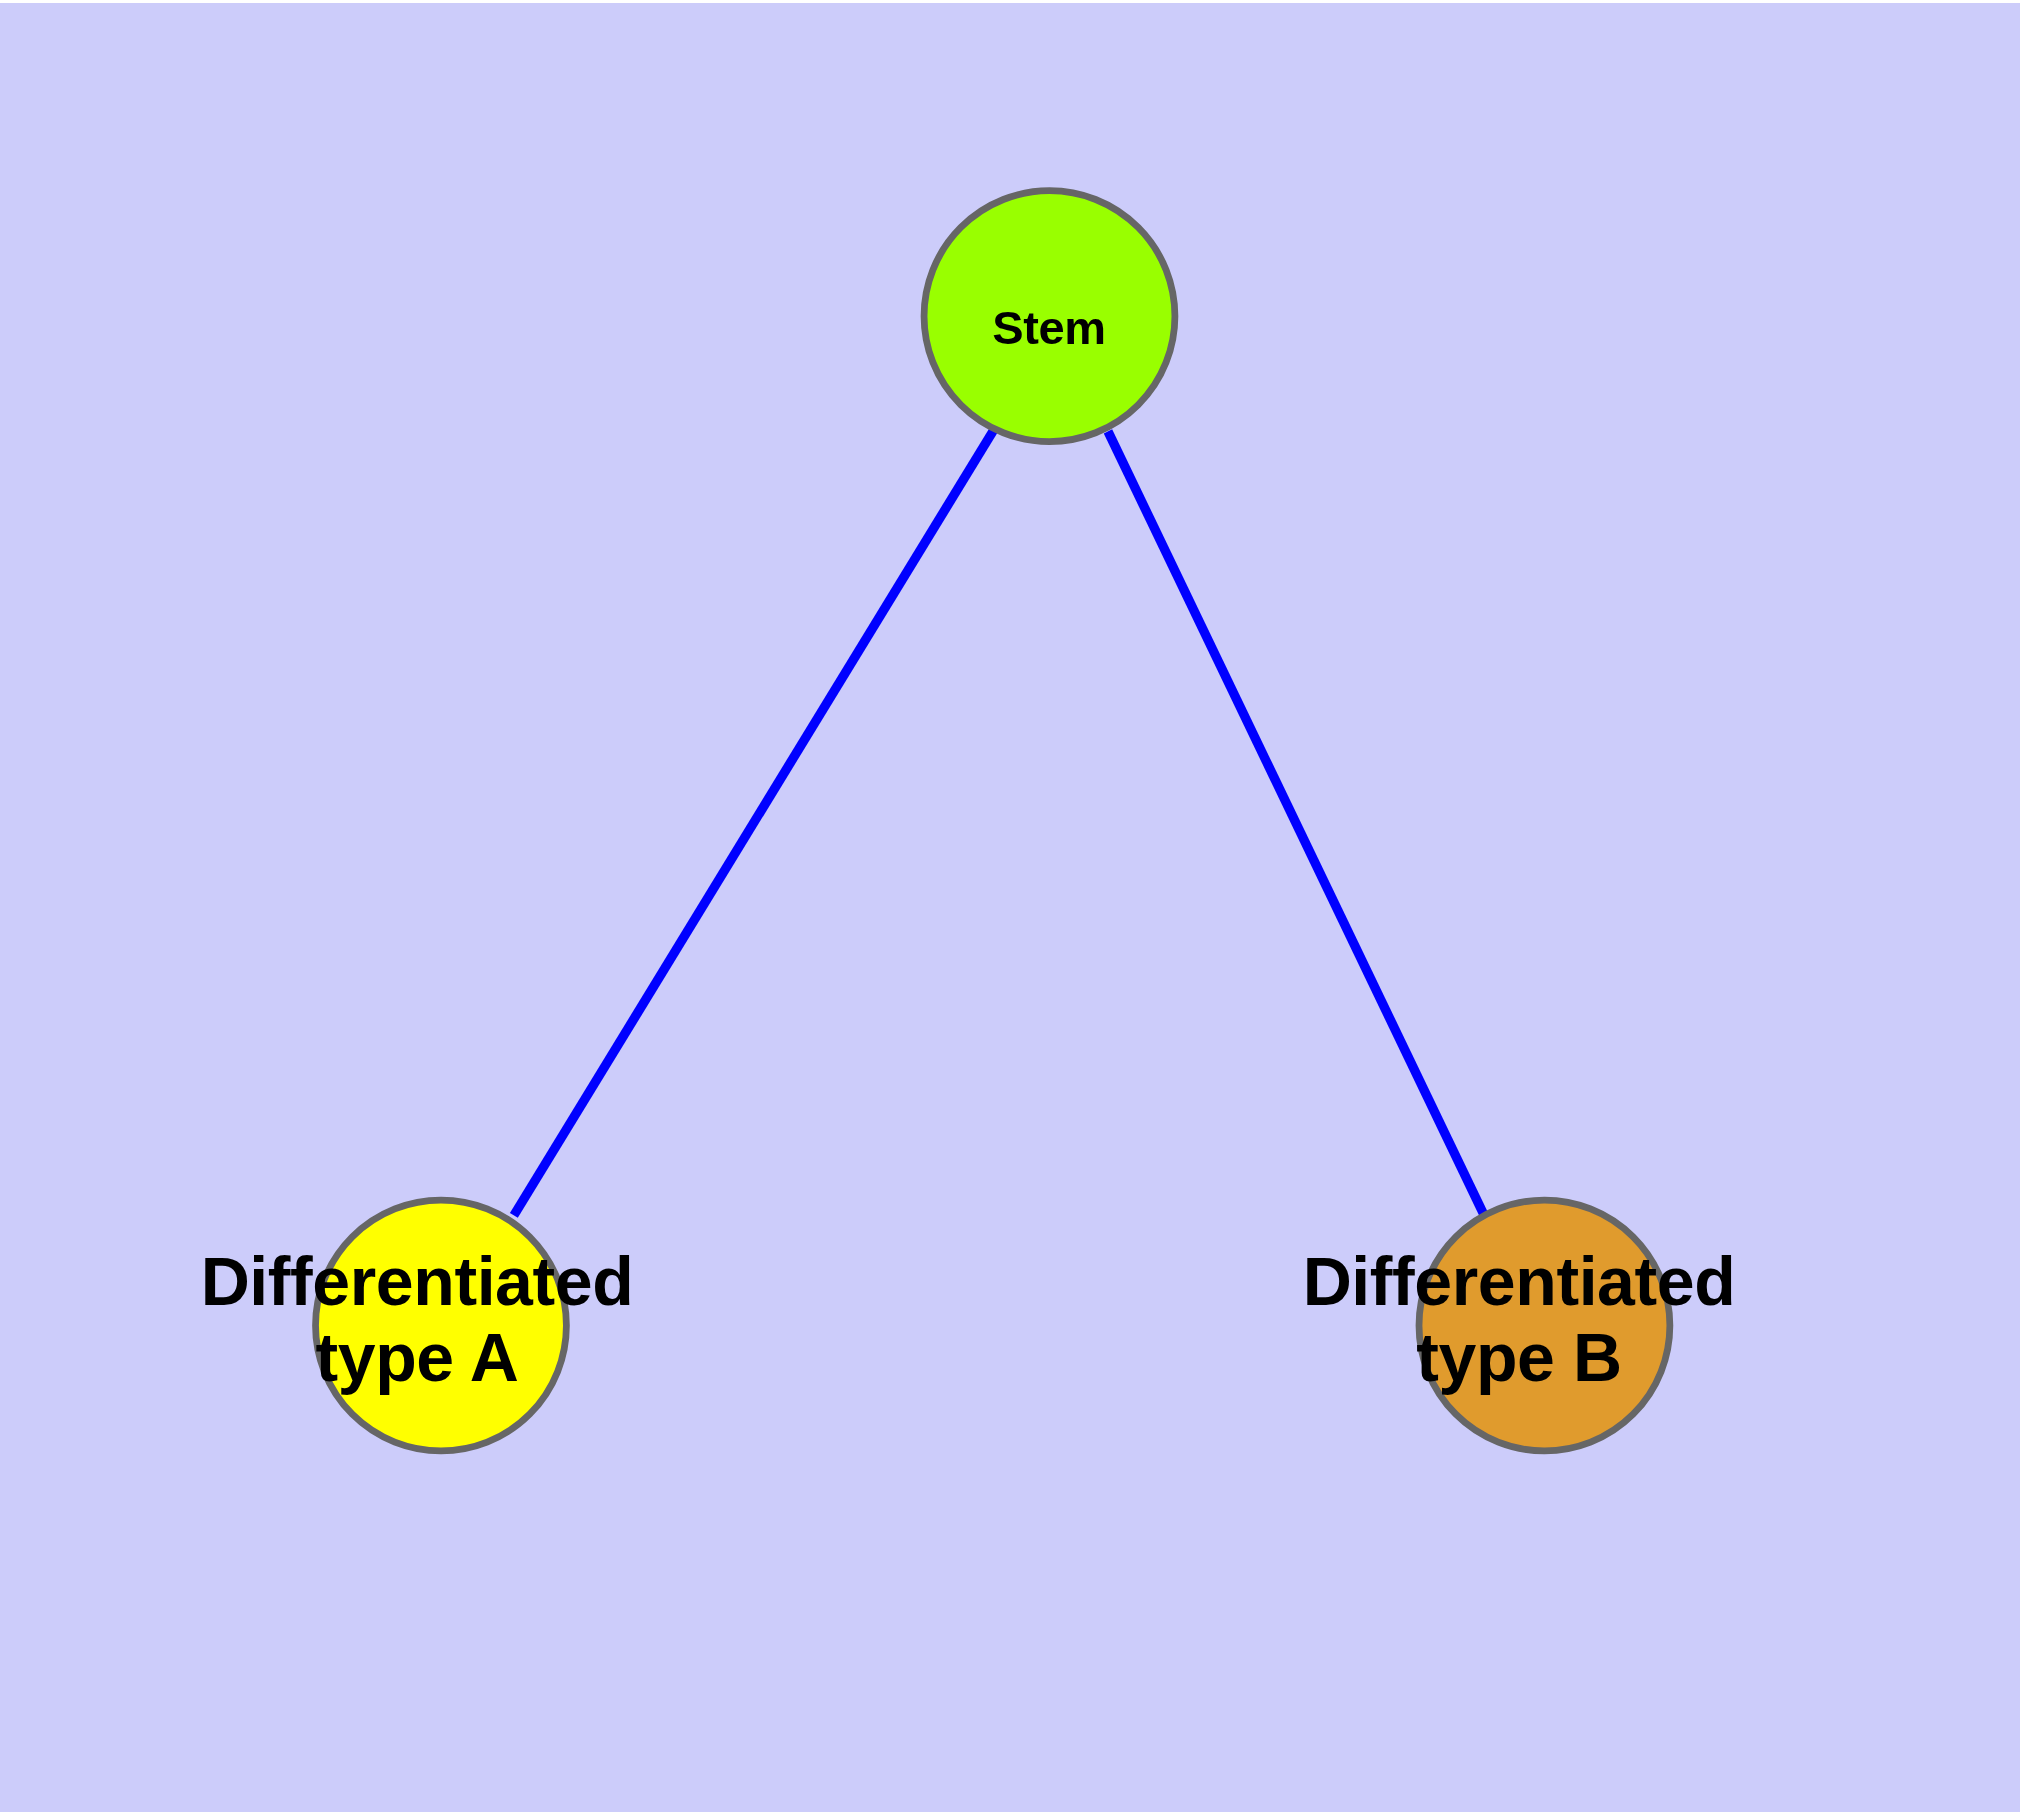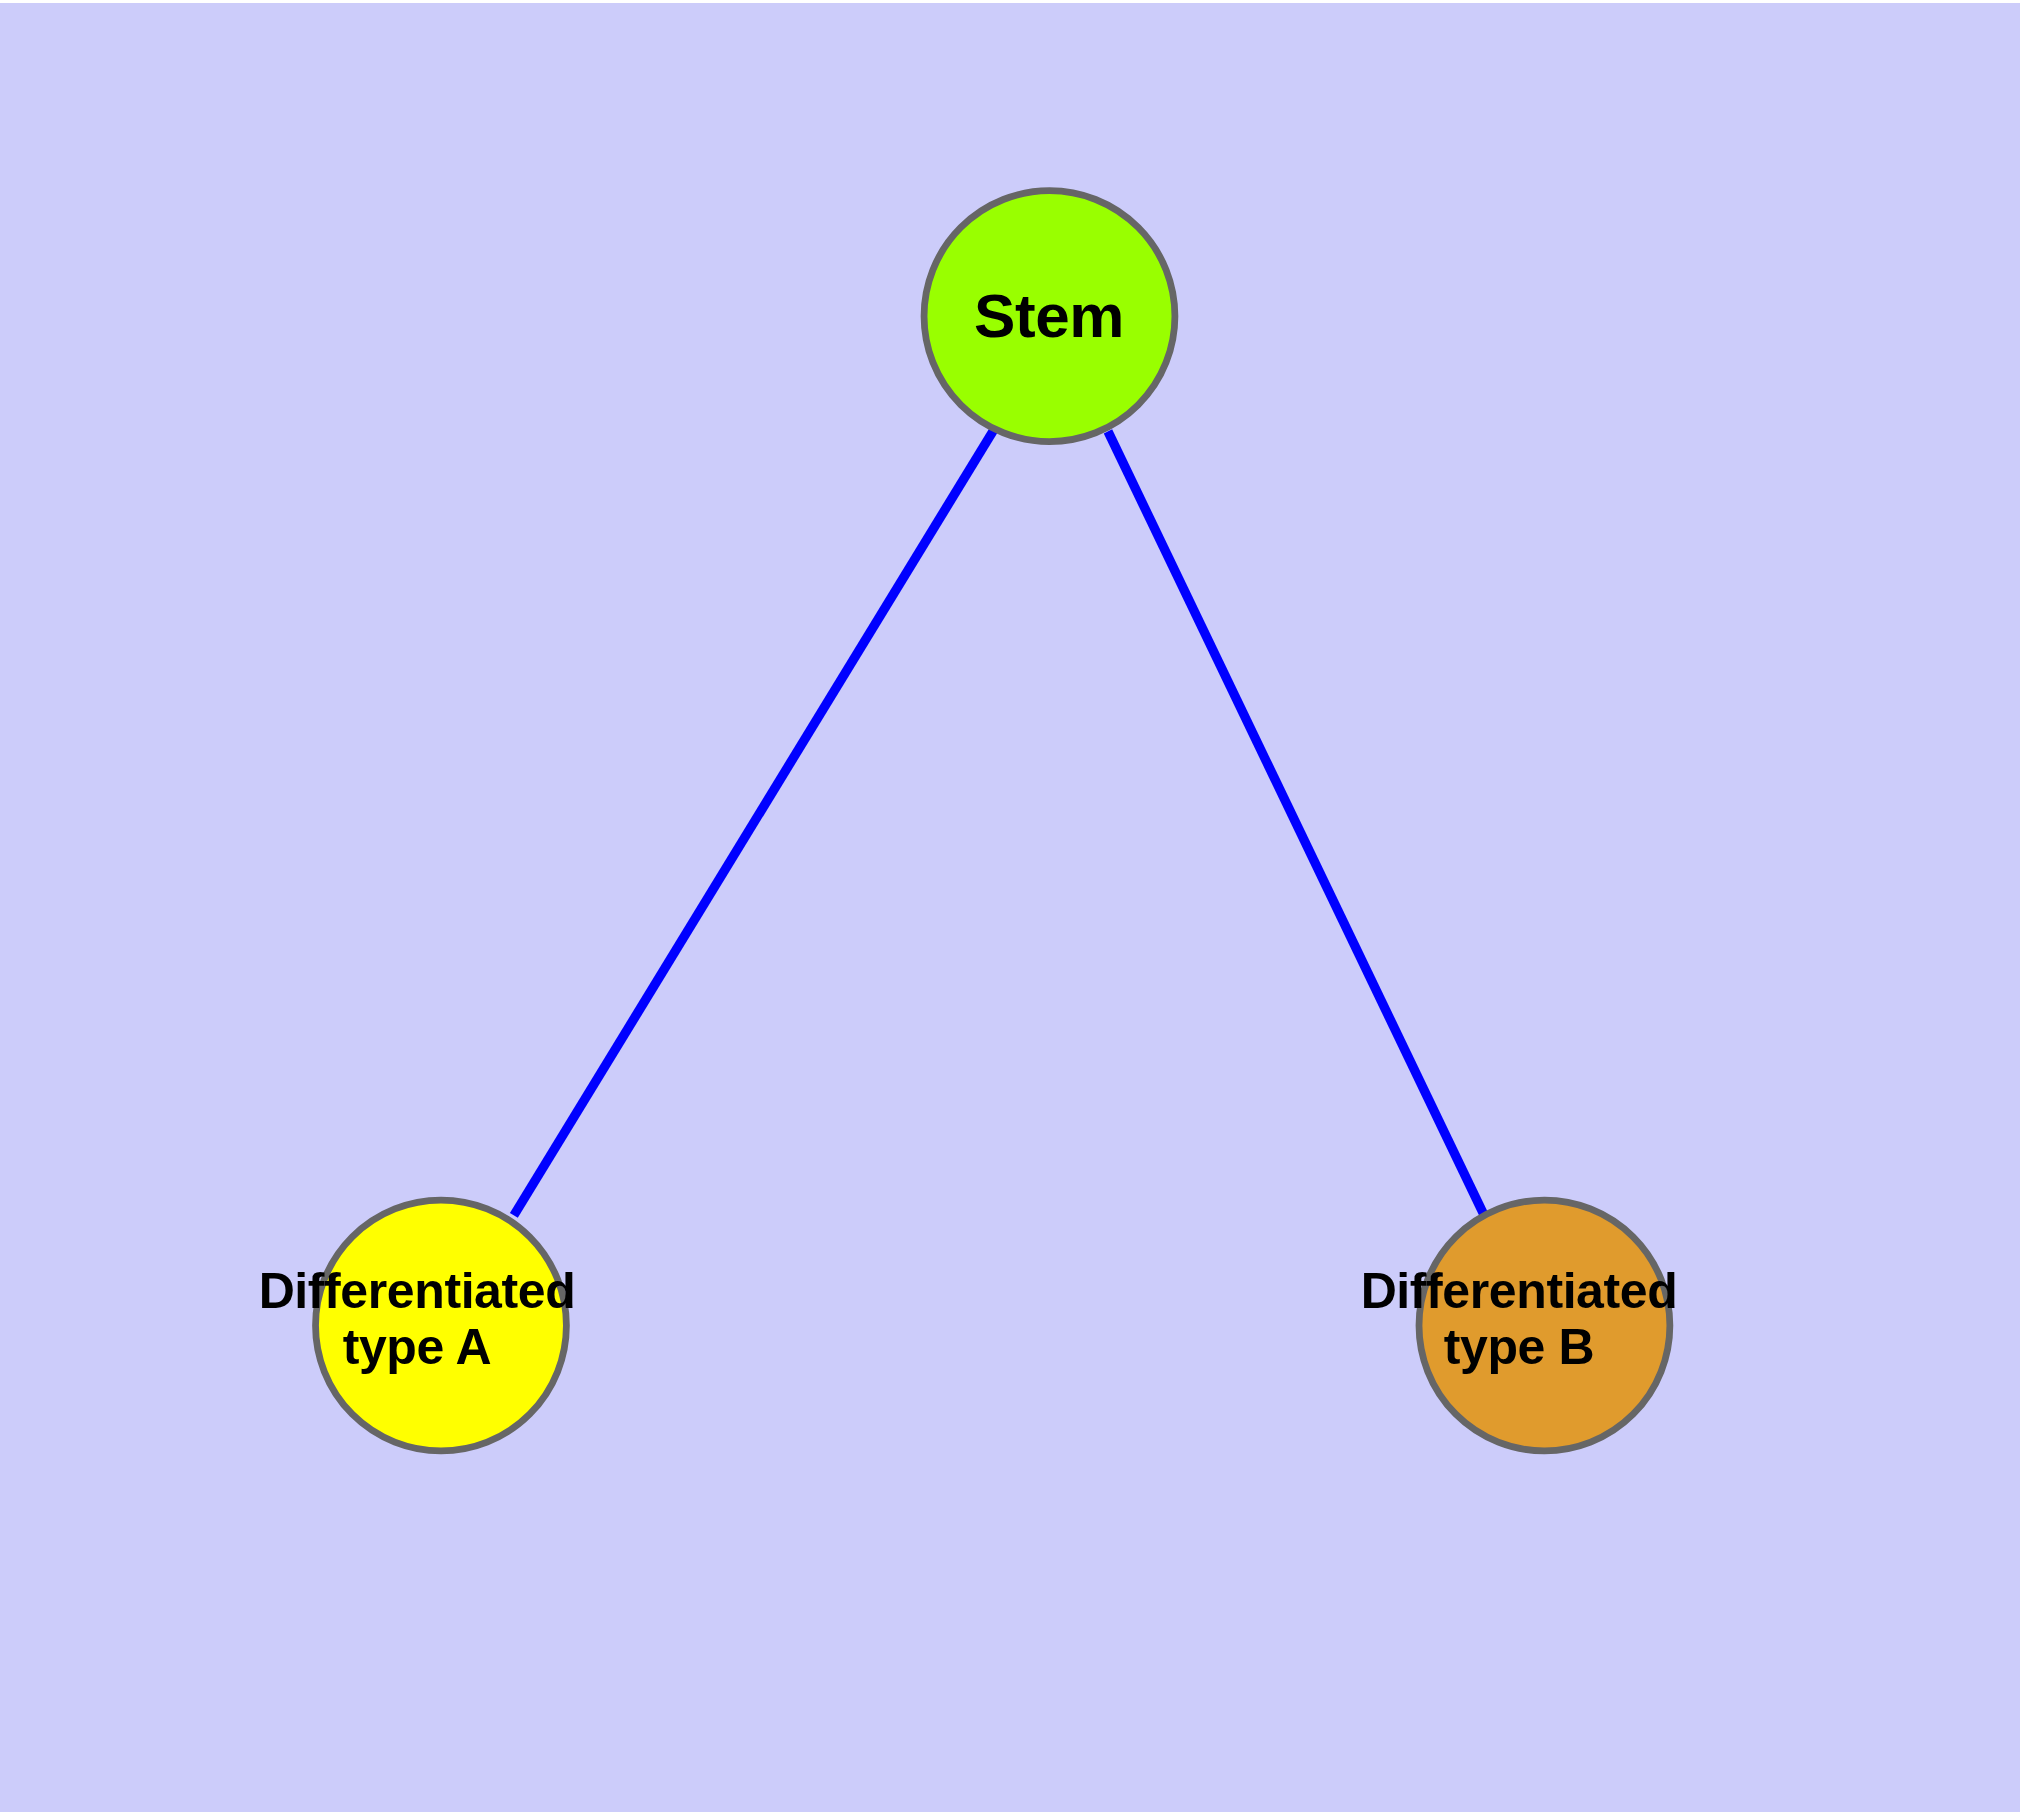--- a/index.html
+++ b/index.html
@@ -36,24 +36,25 @@
     text-align: center;
     color: #000000;
     font-weight: bold;
     font-family: "Liberation Sans", sans-serif;
     white-space: pre;
     line-height: 1.12;
     letter-spacing: -0.4px;
     pointer-events: none;
   }
   .node-label.stem {
-    font-size: 62px;
+    font-size: 47px;
+    margin-top: 12px;
   }
   .node-label.leaf {
-    font-size: 50px;
+    font-size: 68px;
   }
 </style>
 </head>
 <body>
 
 <div id="canvas" style="width: 2021px; height: 1812px; background: rgb(255, 255, 255);">
 
   <div id="plot-area" style="background: rgb(204, 204, 250); width: 2021px; height: 1809px;"></div>
 
   <svg id="graph-svg" viewBox="0 0 2384 2138">

